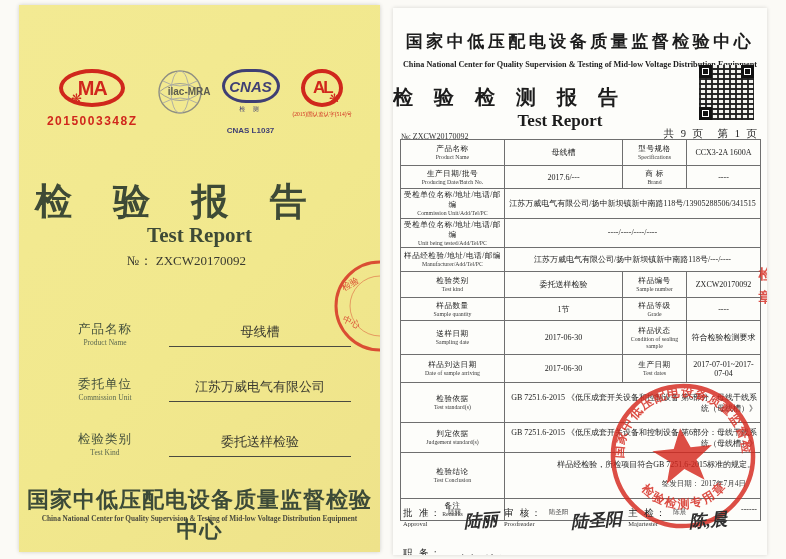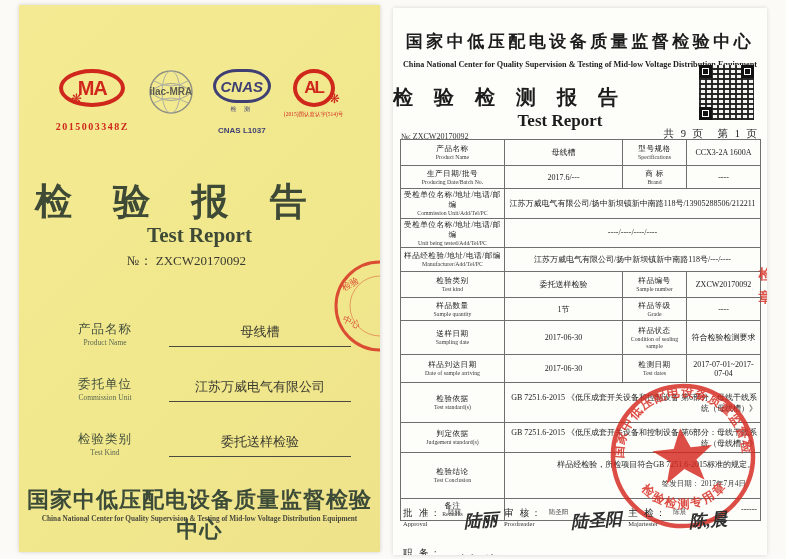--- a/index.html
+++ b/index.html
@@ -9,23 +9,23 @@
   
   .page-left { position:absolute; left:19px; top:5px; width:361px; height:547px;
     background:linear-gradient(135deg,#f3ea93 0%, #f1e88d 55%, #eee28a 100%);
     overflow:hidden; box-shadow:0 0 4px rgba(0,0,0,.18); }
   .flourish { position:absolute; color:#d0271c; font-size:13px; top:86px; }
   .logos { position:absolute; top:64px; left:0; right:0; display:flex; justify-content:center; align-items:flex-start; gap:13px; }
   .logo { display:flex; flex-direction:column; align-items:center; }
   .cma-oval { width:66px; height:38px; border:4px solid #d0271c; border-radius:50%;
     color:#d0271c; font-family:"Liberation Sans",sans-serif; font-weight:bold; font-size:20px;
     display:flex; align-items:center; justify-content:center; letter-spacing:-1px; }
-  .cma-num { color:#d0271c; font-family:Liberation Serif, serif; font-weight:bold; font-size:10px; letter-spacing:1.5px; margin-top:14px; }
+  .cma-num { color:#d0271c; font-family:Liberation Sans, sans-serif; font-weight:bold; font-size:12px; letter-spacing:1.5px; margin-top:7px; }
   .ilac-wrap { position:relative; width:58px; height:46px; }
-  .ilac-txt { position:absolute; top:17px; left:-2px; width:62px; text-align:center;
+  .ilac-txt { position:absolute; top:17px; left:-2px; width:62px; text-align:right;
     color:#5c5c50; font-family:"Liberation Sans",sans-serif; font-weight:bold; font-size:10px; }
   .cnas-box { display:flex; flex-direction:column; align-items:center; color:#3f3f74; }
   .cnas-oval { width:58px; height:34px; border:3px solid #3f3f74; border-radius:50% / 60%;
     display:flex; align-items:center; justify-content:center;
     font-family:"Liberation Sans",sans-serif; font-weight:bold; font-style:italic; font-size:15px; }
   .cnas-sub { font-size:6px; margin-top:2px; letter-spacing:3px; }
   .cnas-num { font-family:"Liberation Sans",sans-serif; font-weight:bold; font-size:8px;margin-top:12px; }
   .cal-ring { width:42px; height:38px; border:4px solid #d0271c; border-radius:50%;
     color:#d0271c; font-family:"Liberation Sans",sans-serif; font-weight:bold; font-size:17px;
     display:flex; align-items:center; justify-content:center; letter-spacing:-2px; }
@@ -228,21 +228,21 @@
               <div class="lcn">商  标</div>
               <div class="len">Brand</div>
             </td>
         <td class="val">----</td>
       </tr>
       <tr style="height:24px">
         <td class="lbl">
               <div class="lcn">受检单位名称/地址/电话/邮编</div>
               <div class="len">Commission Unit/Add/Tel/PC</div>
             </td>
-        <td class="val" colspan="3">江苏万威电气有限公司/扬中新坝镇新中南路118号/13905288506/212211</td>
+        <td class="val" colspan="3">江苏万威电气有限公司/扬中新坝镇新中南路118号/13905288506/341515</td>
       </tr>
       <tr style="height:24px">
         <td class="lbl">
               <div class="lcn">受检单位名称/地址/电话/邮编</div>
               <div class="len">Unit being tested/Add/Tel/PC</div>
             </td>
         <td class="val" colspan="3">----/----/----/----</td>
       </tr>
       <tr style="height:24px">
         <td class="lbl">
@@ -287,21 +287,21 @@
             </td>
         <td class="val">符合检验检测要求</td>
       </tr>
       <tr style="height:28px">
         <td class="lbl">
               <div class="lcn">样品到达日期</div>
               <div class="len">Date of sample arriving</div>
             </td>
         <td class="val">2017-06-30</td>
         <td class="lbl">
-              <div class="lcn">检测日期</div>
+              <div class="lcn">生产日期</div>
               <div class="len">Test dates</div>
             </td>
         <td class="val">2017-07-01~2017-07-04</td>
       </tr>
       <tr style="height:40px">
         <td class="lbl">
               <div class="lcn">检验依据</div>
               <div class="len">Test standard(s)</div>
             </td>
         <td class="val left" colspan="3">GB 7251.6-2015 《低压成套开关设备和控制设备 第6部分：母线干线系统（母线槽）》</td>

